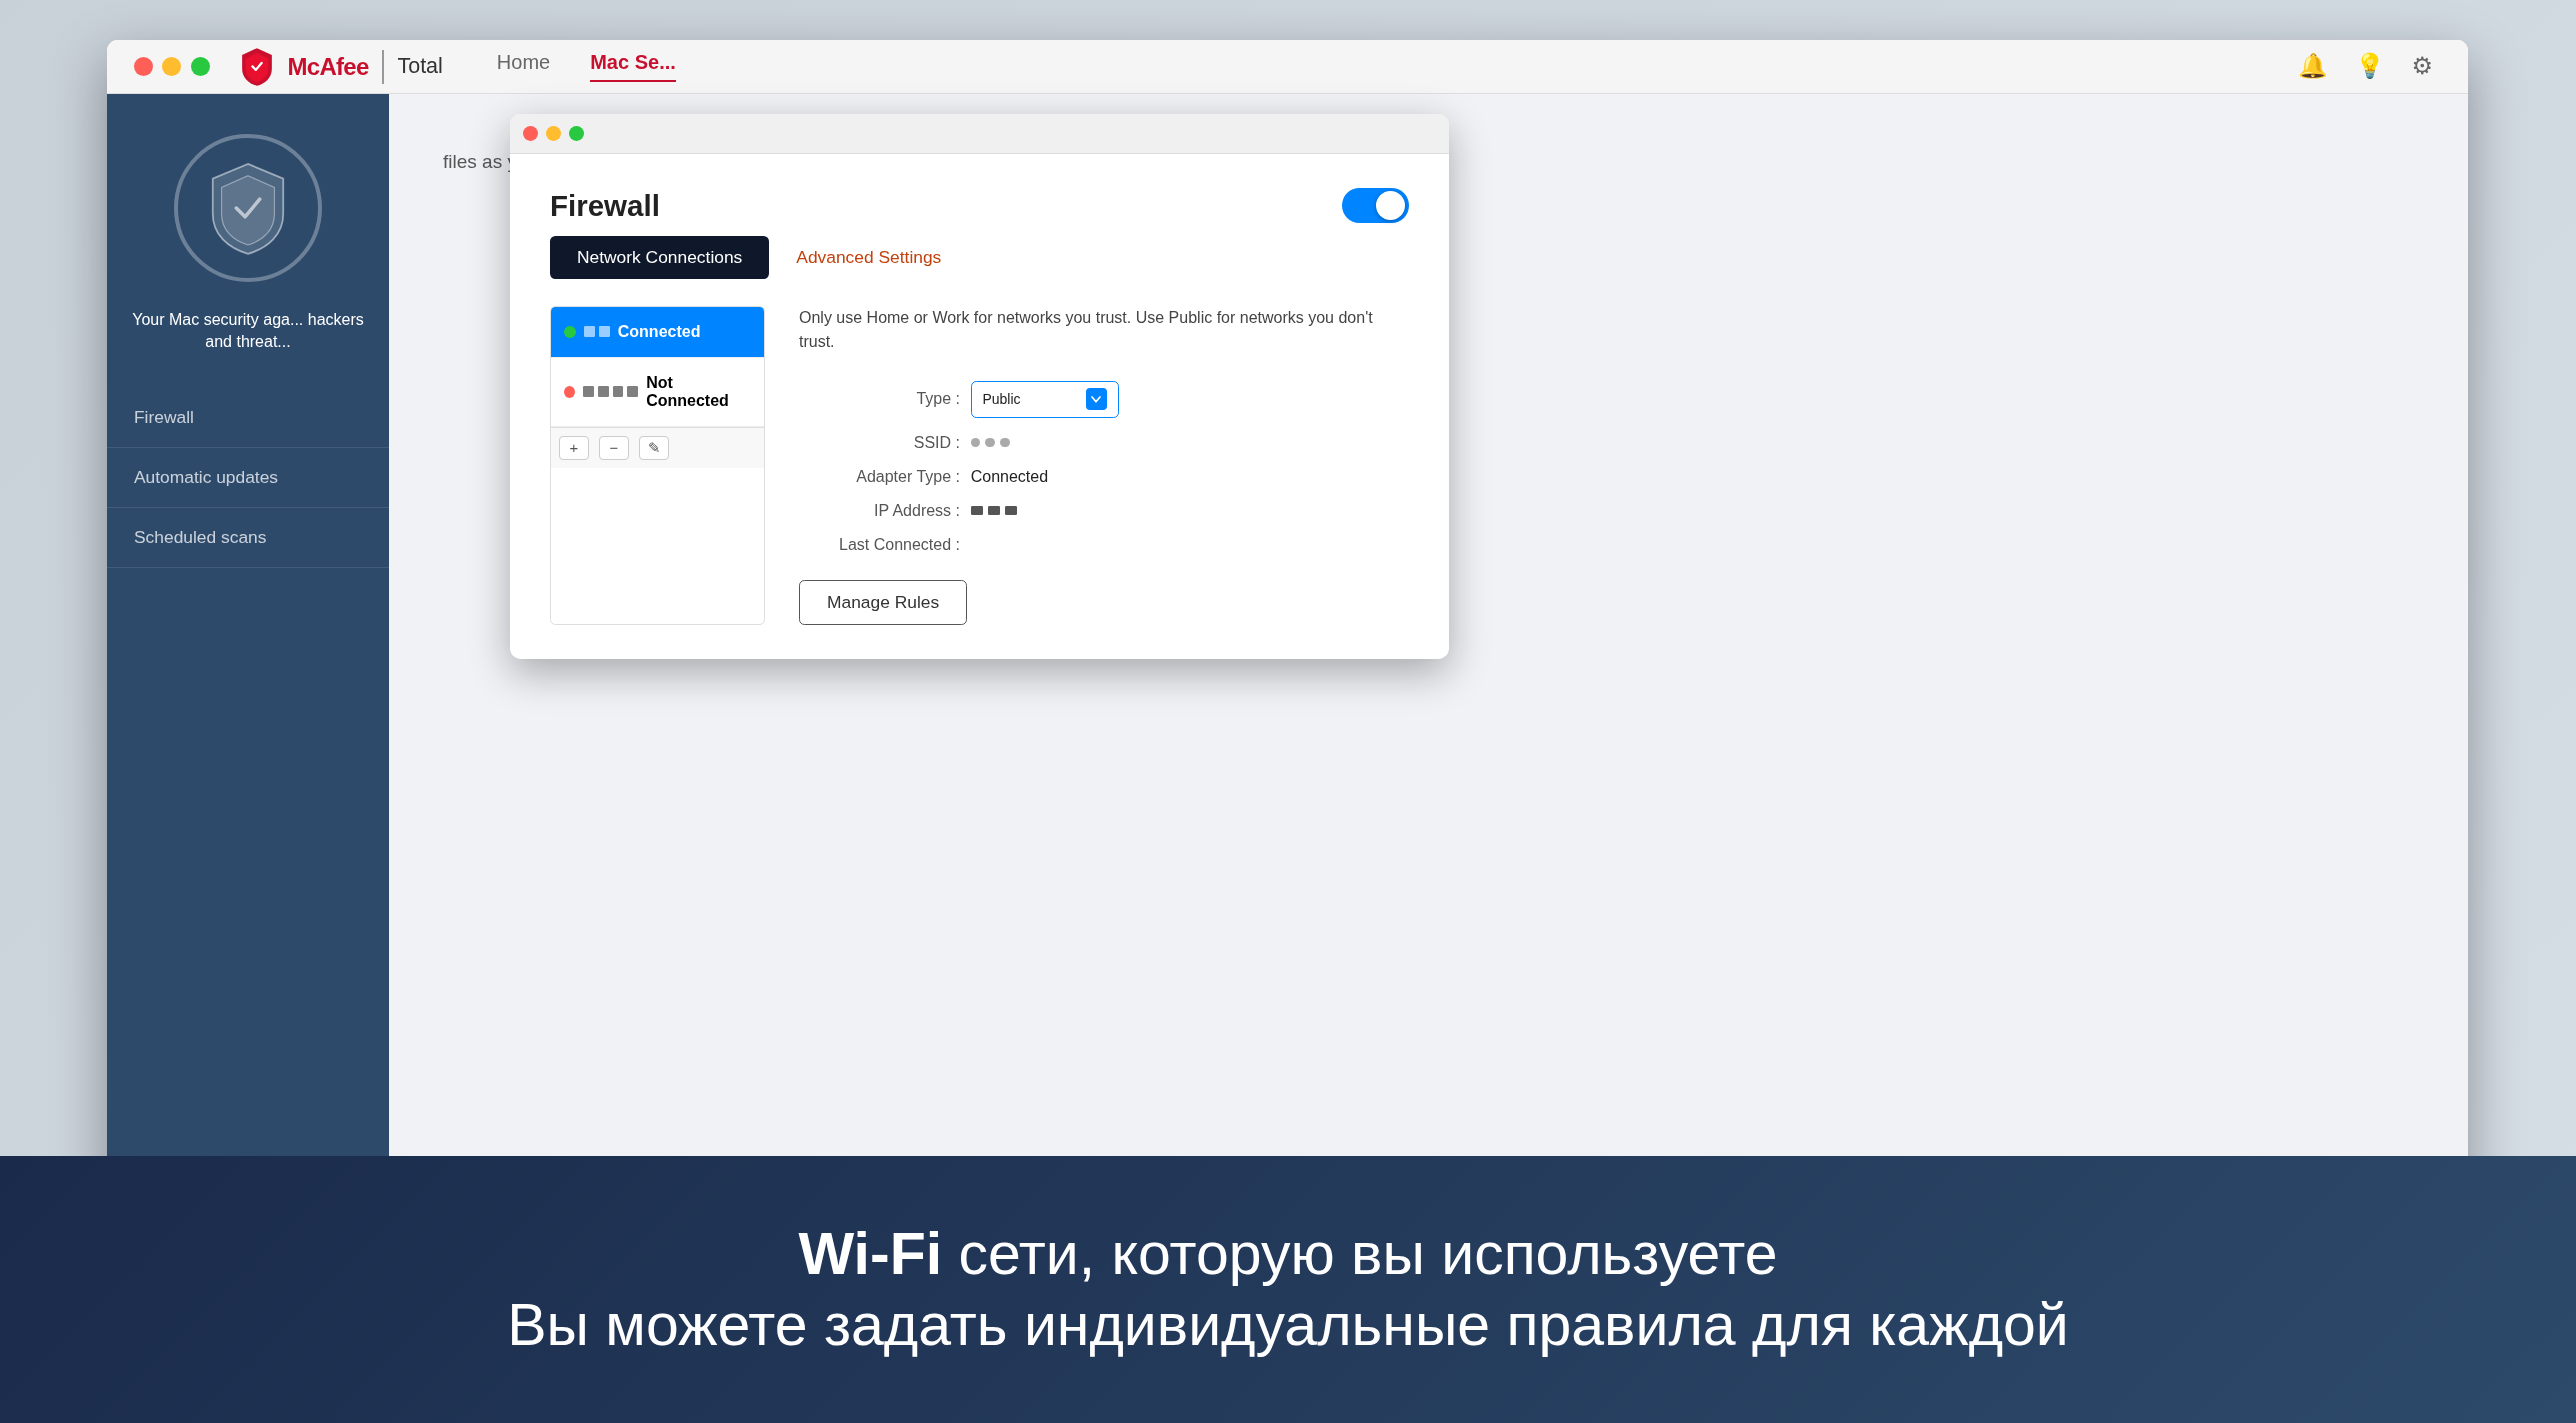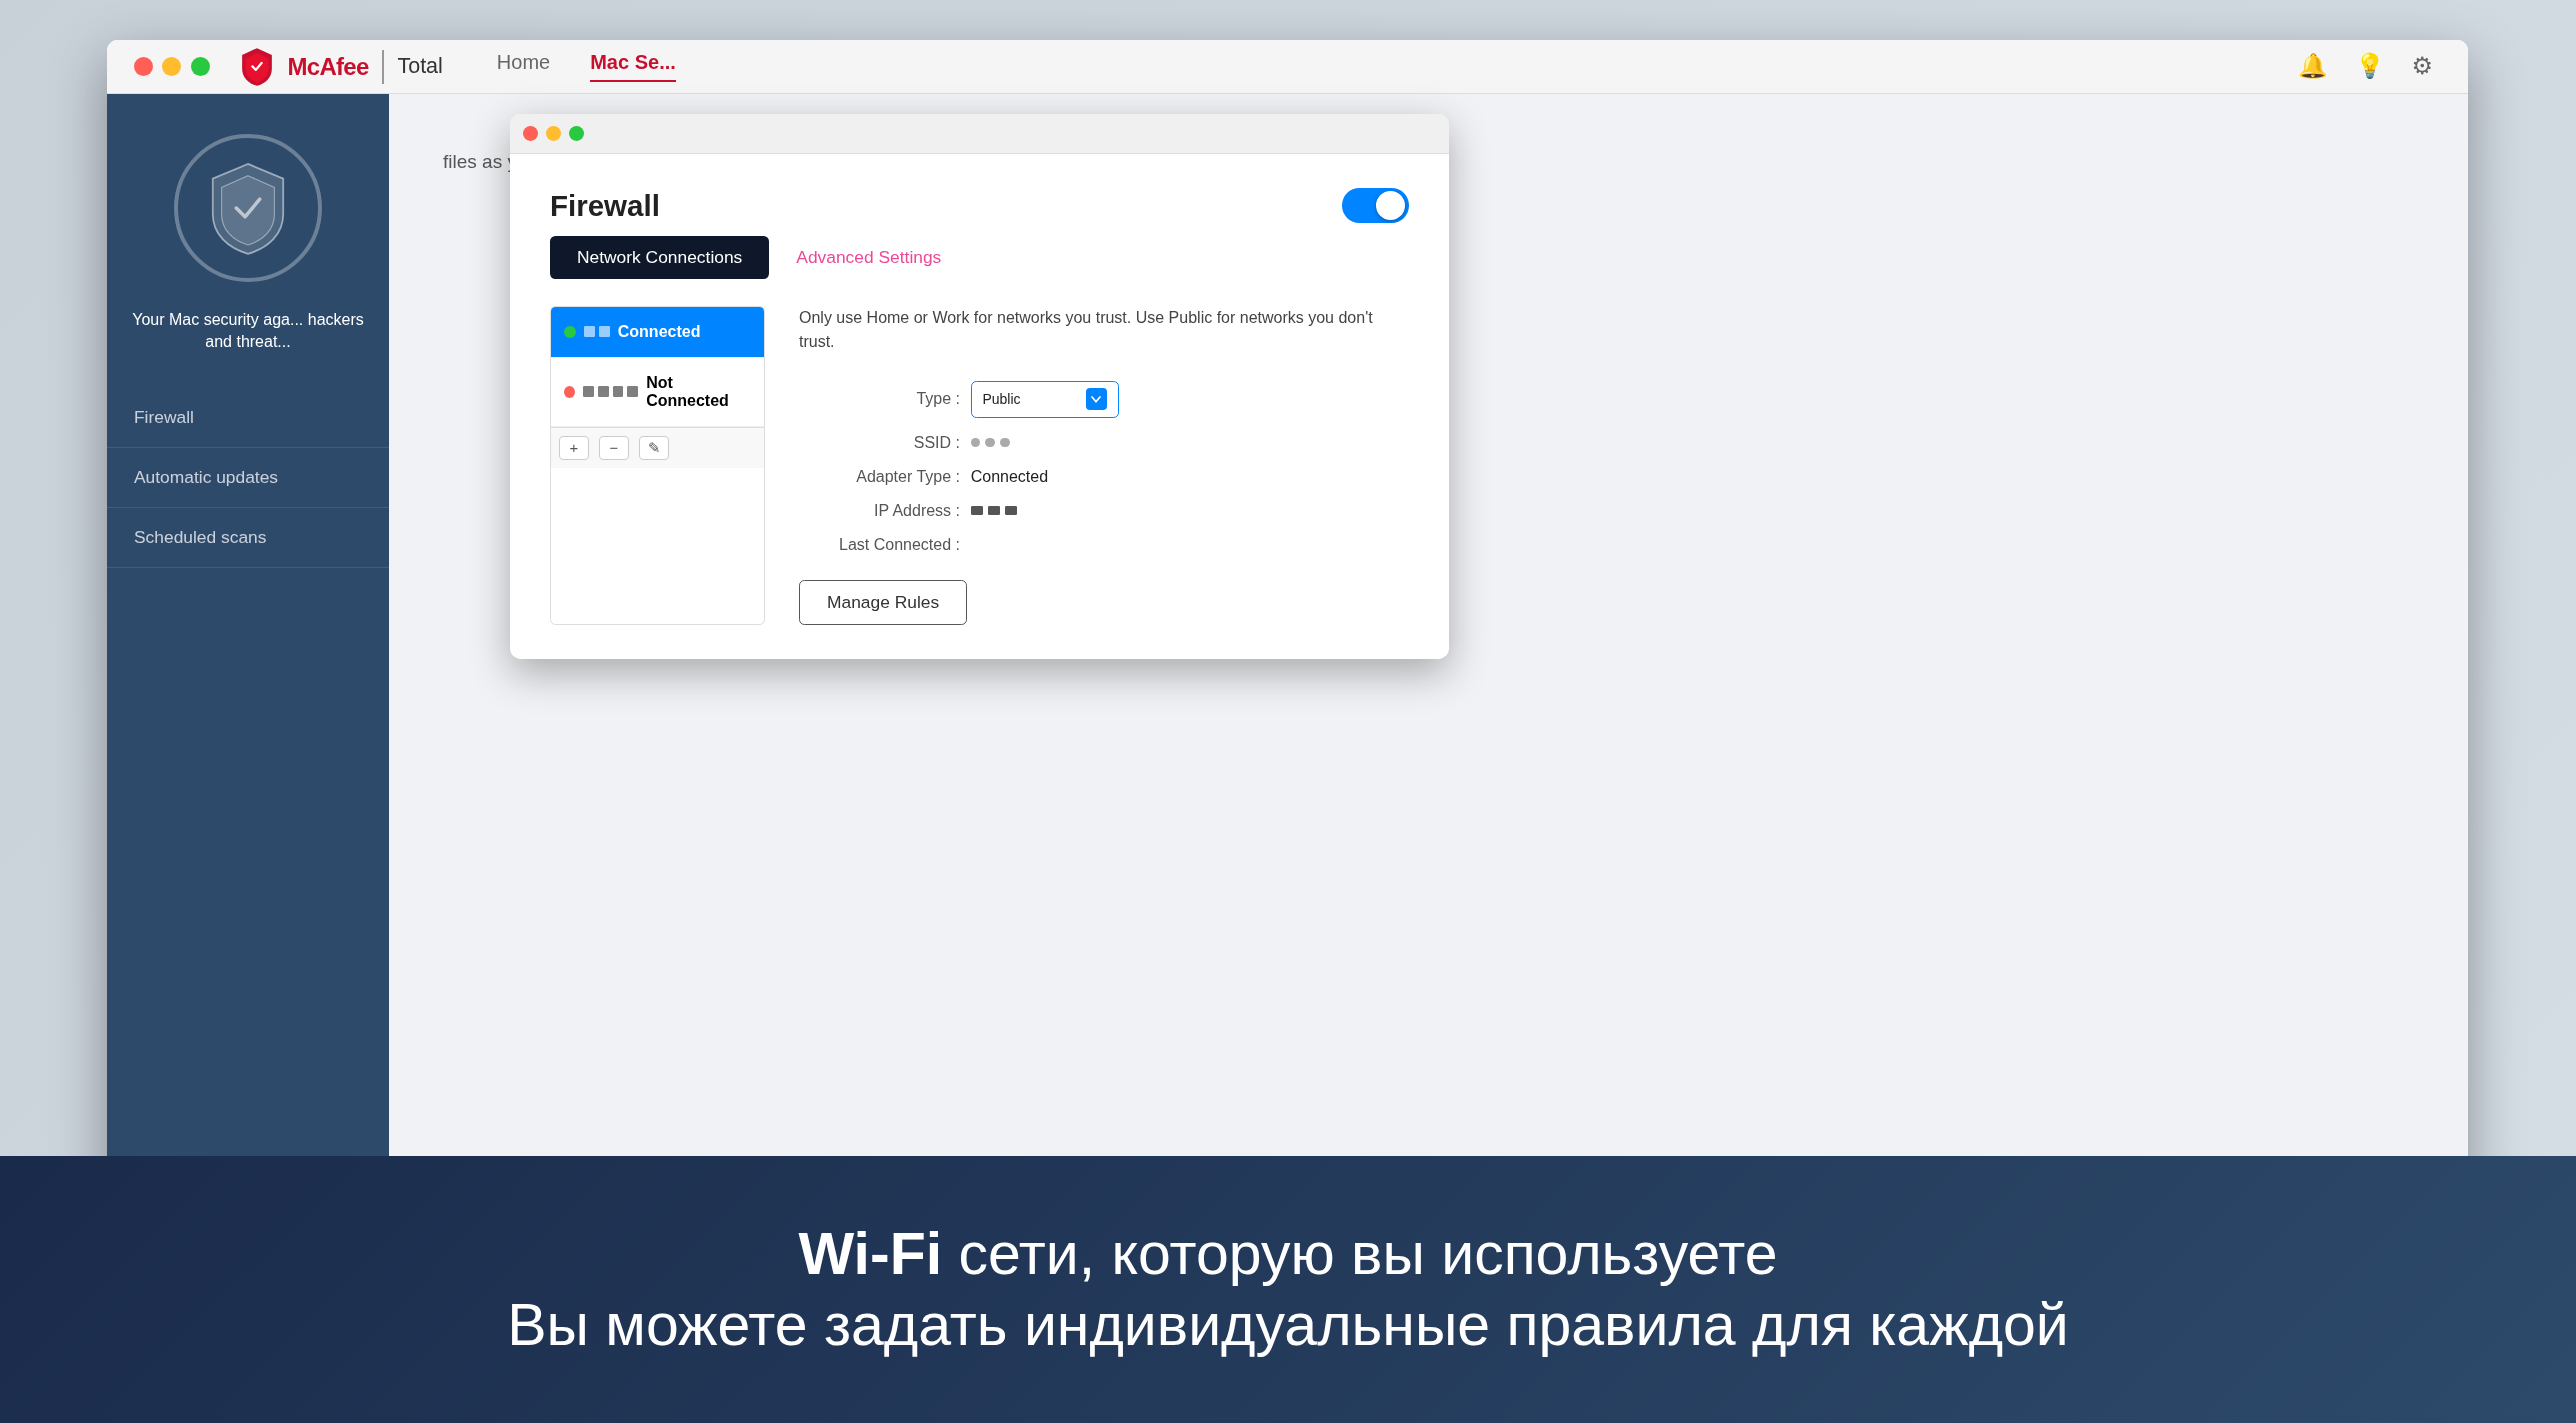--- a/index.html
+++ b/index.html
@@ -278,21 +278,21 @@
       cursor: pointer;
       border-radius: 5.4px;
     }
 
     .dialog-tab.active {
       background: #0f172a;
       color: #fff;
     }
 
     .dialog-tab.inactive {
-      color: #ec4899;
+      color: #c2410c;
       background: transparent;
     }
 
     
     .network-panel {
       display: flex;
       gap: 34px;
     }
 
     .network-list {

